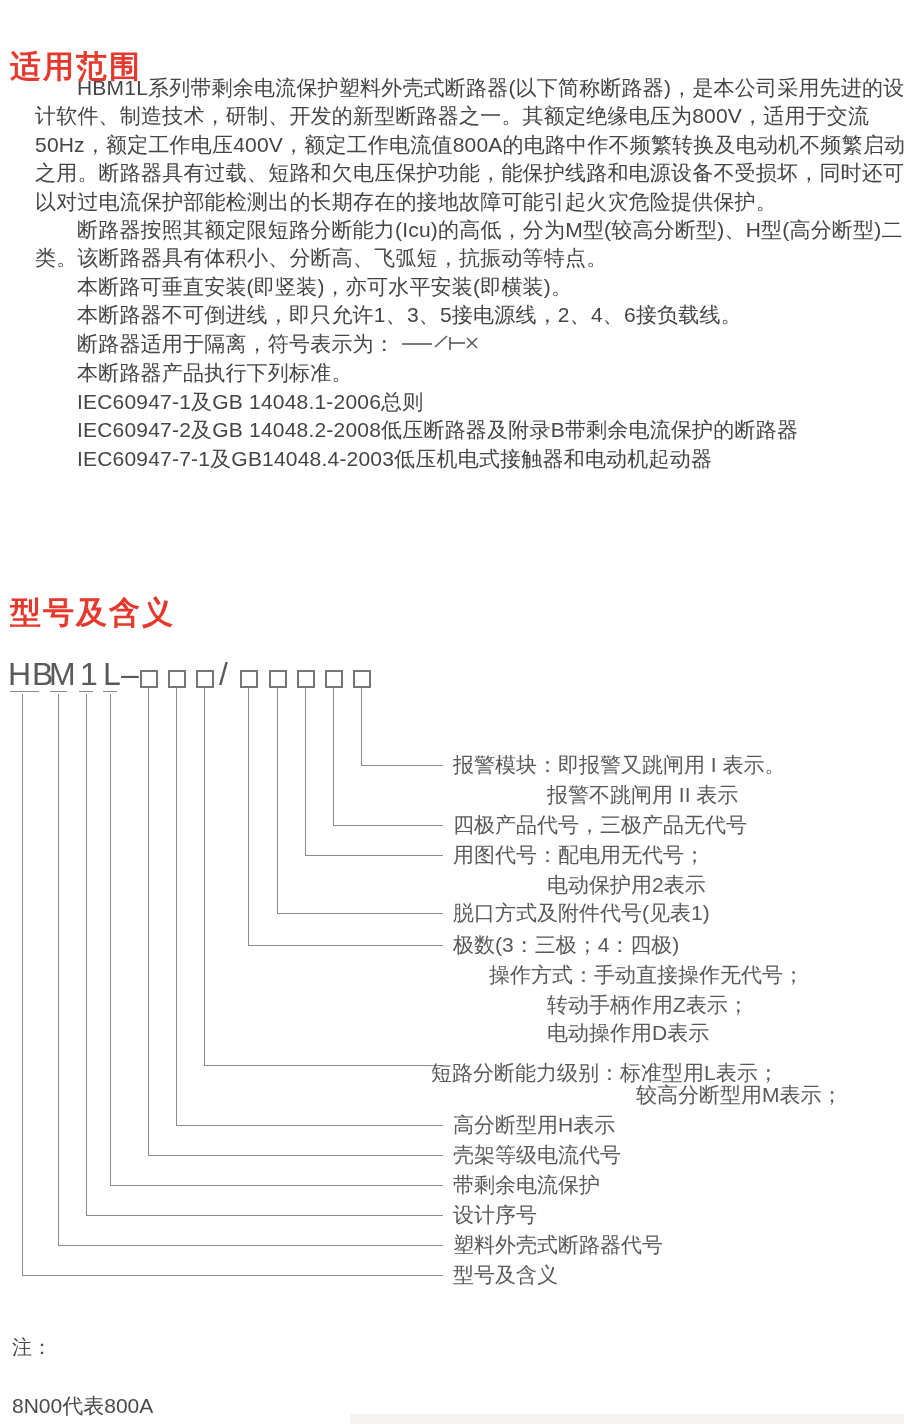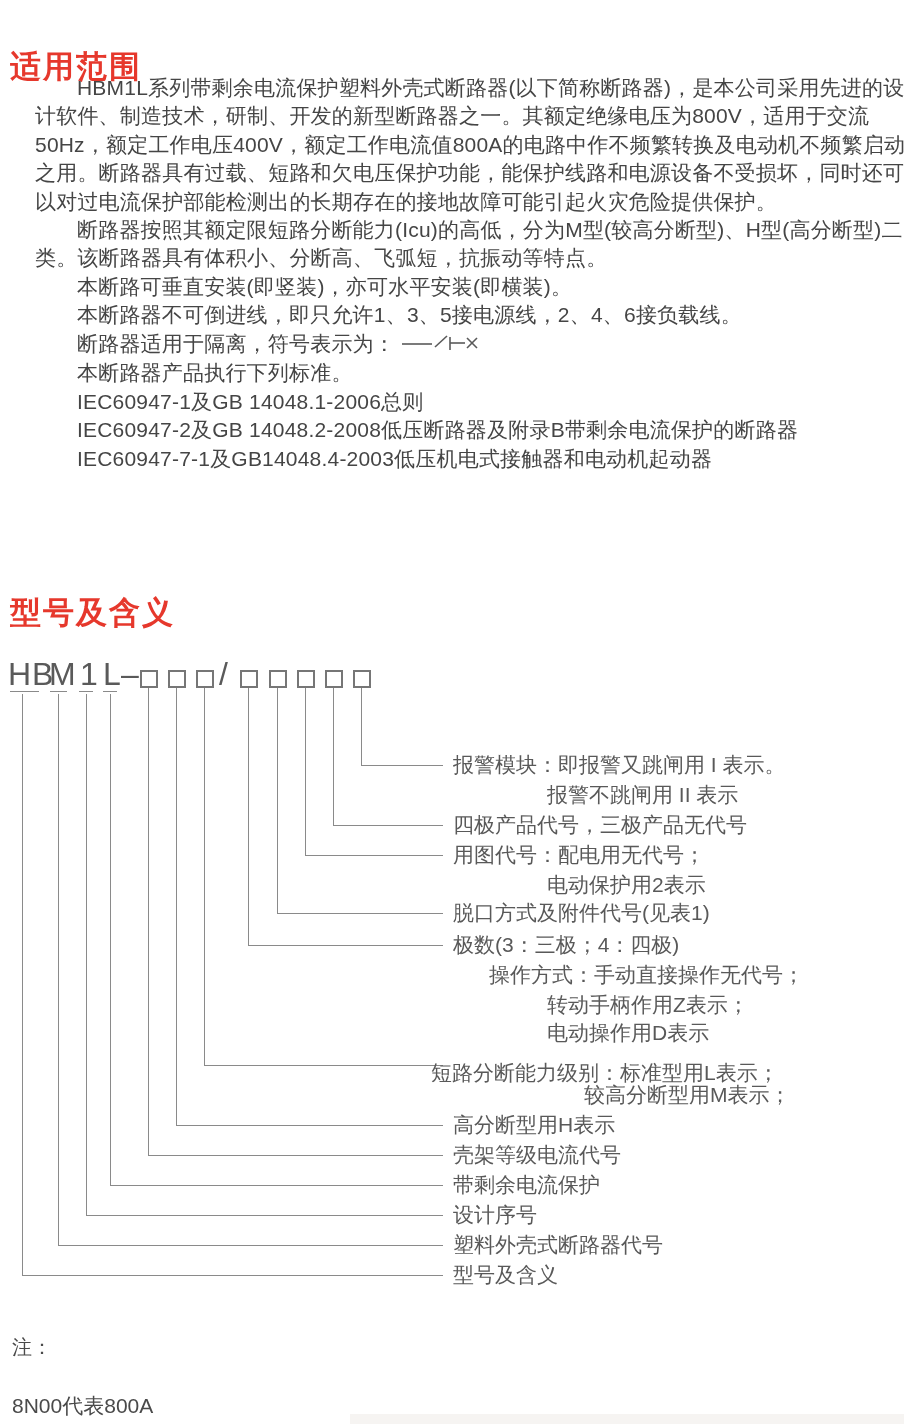--- a/index.html
+++ b/index.html
@@ -111,21 +111,21 @@
       <div class="dlabel" style="left: 547px; top: 782px;">报警不跳闸用 II 表示</div>
       <div class="dlabel" style="left: 453px; top: 812px;">四极产品代号，三极产品无代号</div>
       <div class="dlabel" style="left: 453px; top: 842px;">用图代号：配电用无代号；</div>
       <div class="dlabel" style="left: 547px; top: 872px;">电动保护用2表示</div>
       <div class="dlabel" style="left: 453px; top: 900px;">脱口方式及附件代号(见表1)</div>
       <div class="dlabel" style="left: 453px; top: 932px;">极数(3：三极；4：四极)</div>
       <div class="dlabel" style="left: 453px; top: 962px; margin-left: 36px;">操作方式：手动直接操作无代号；</div>
       <div class="dlabel" style="left: 547px; top: 992px;">转动手柄作用Z表示；</div>
       <div class="dlabel" style="left: 547px; top: 1020px;">电动操作用D表示</div>
       <div class="dlabel" style="left: 431px; top: 1052px; margin-top: 8px;">短路分断能力级别：标准型用L表示；</div>
-      <div class="dlabel" style="left: 584px; top: 1082px;">较高分断型用M表示；</div>
+      <div class="dlabel" style="left: 636px; top: 1082px;">较高分断型用M表示；</div>
       <div class="dlabel" style="left: 453px; top: 1112px;">高分断型用H表示</div>
       <div class="dlabel" style="left: 453px; top: 1142px;">壳架等级电流代号</div>
       <div class="dlabel" style="left: 453px; top: 1172px; text-align: center;">带剩余电流保护</div>
       <div class="dlabel" style="left: 453px; top: 1202px;">设计序号</div>
       <div class="dlabel" style="left: 453px; top: 1232px;">塑料外壳式断路器代号</div>
       <div class="dlabel" style="left: 453px; top: 1262px;">型号及含义</div>
     </div>
 
   <div class="note" id="note-head">注：</div>
   <div class="note" id="note-line2">8N00代表800A</div>

